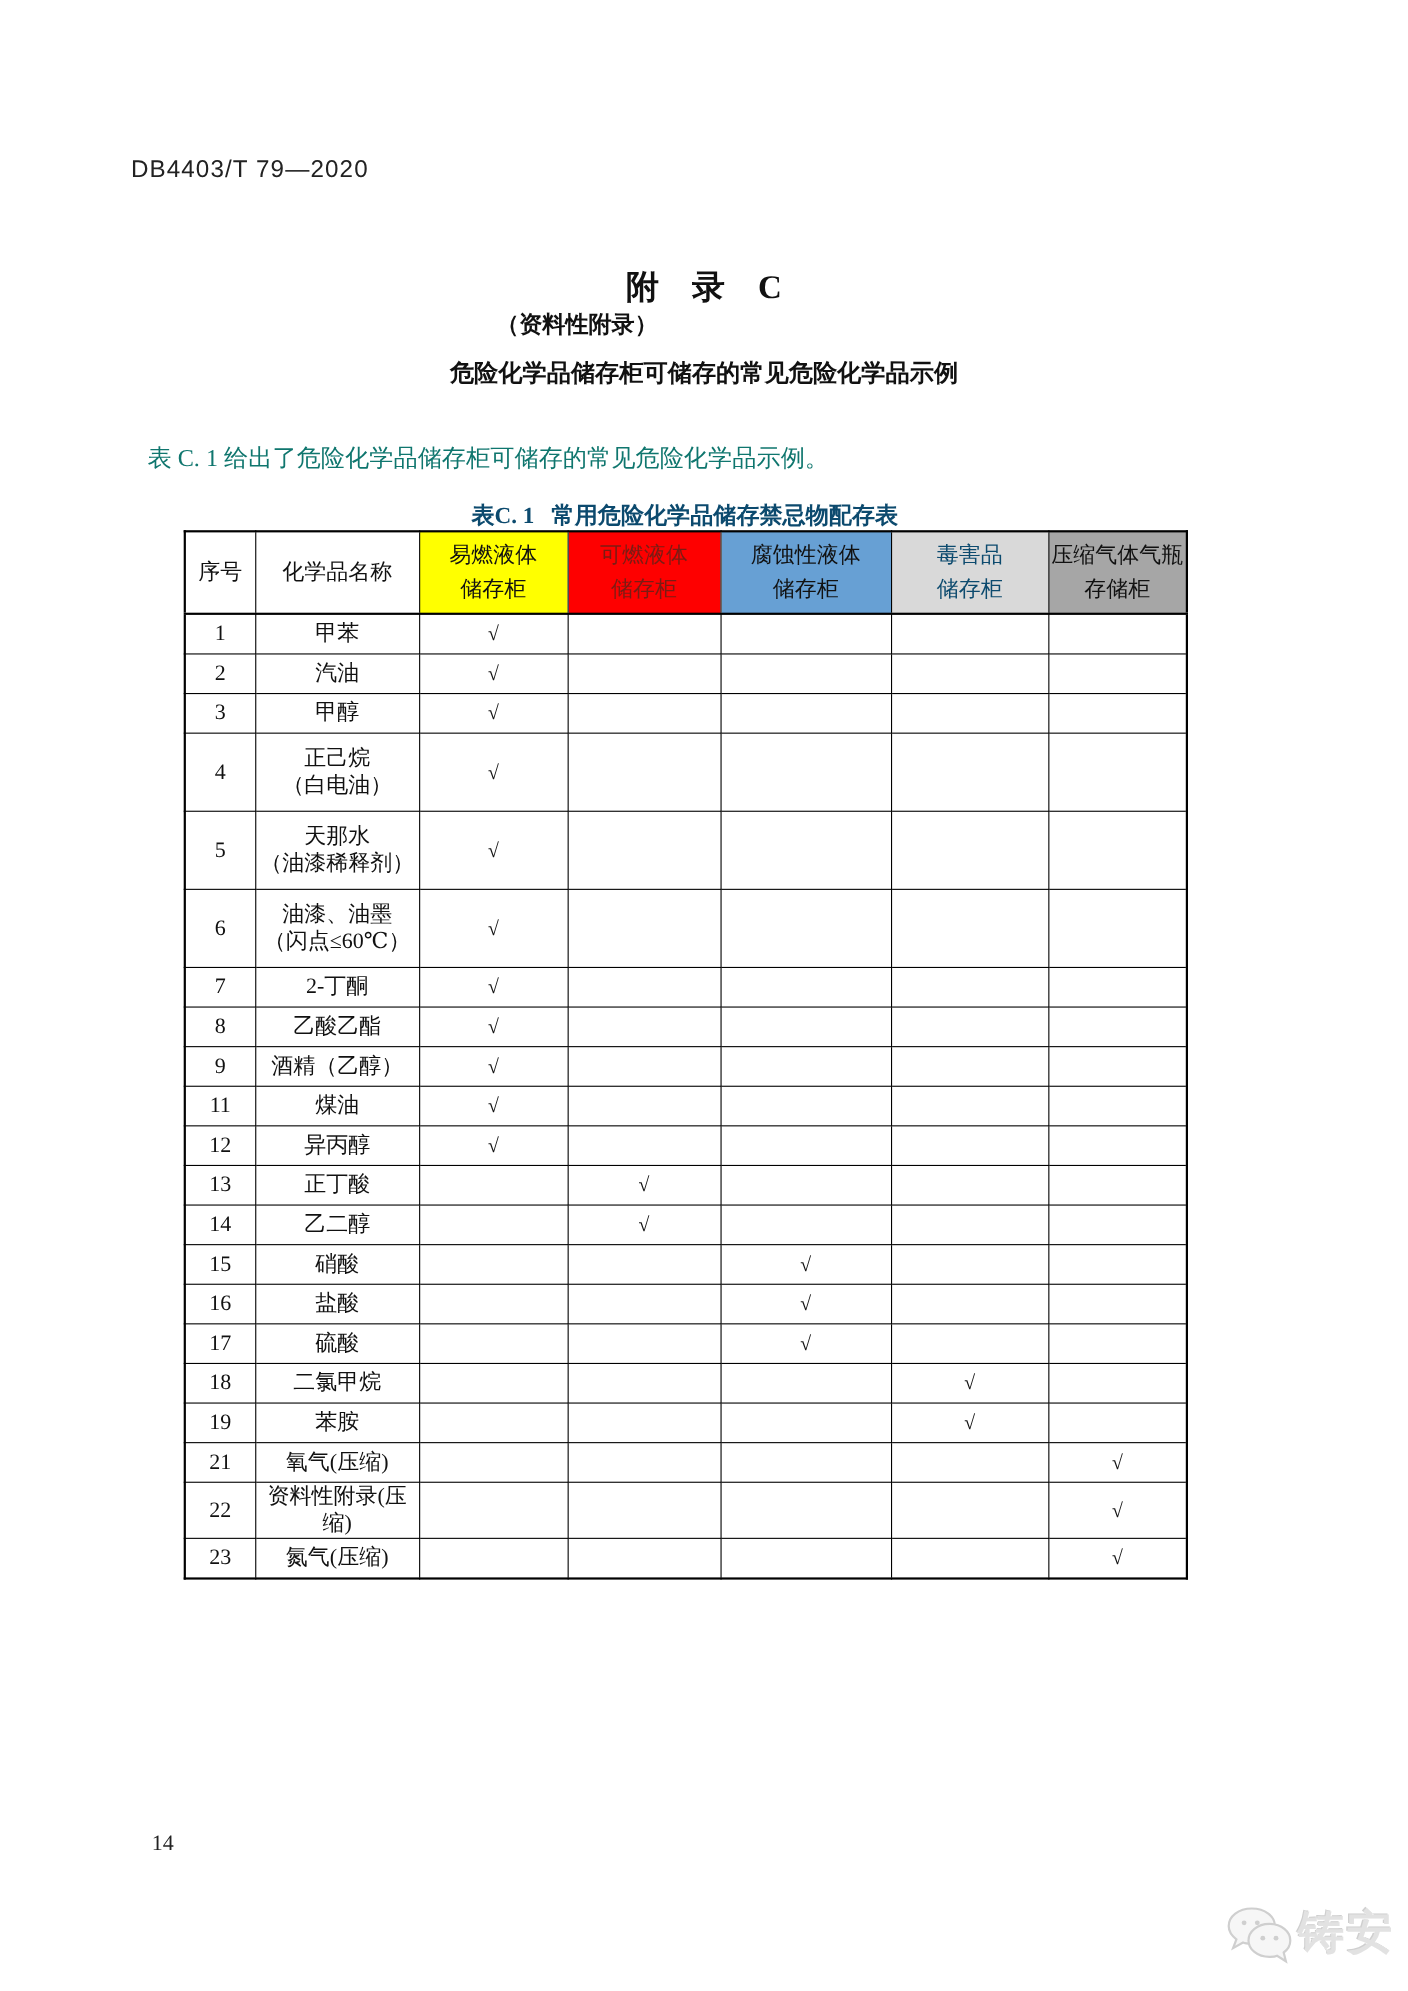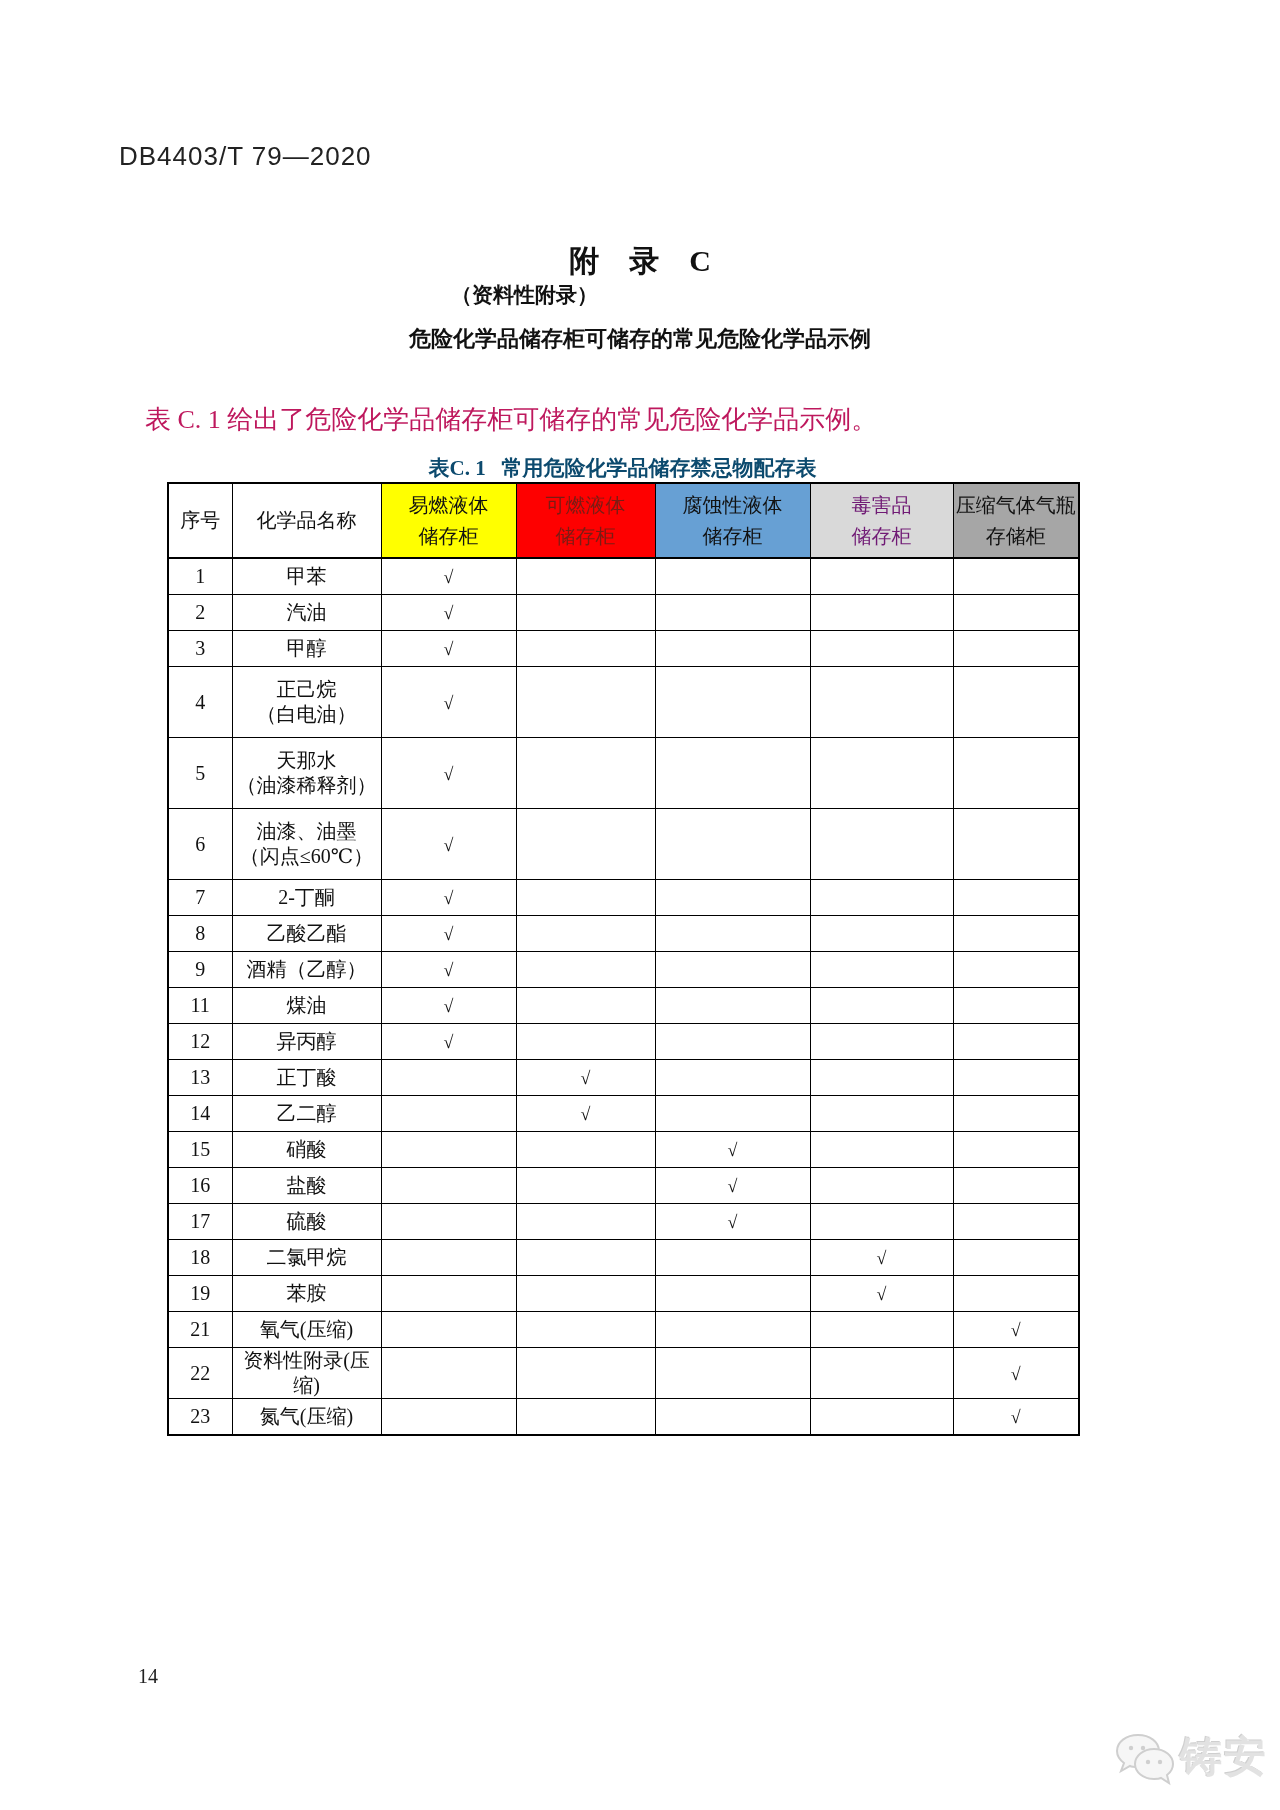--- a/index.html
+++ b/index.html
@@ -6,38 +6,38 @@
   .page{
     position:relative;
     width:1280px;height:1810px;
     background:#ffffff;
     font-family:"Liberation Serif","DejaVu Serif",serif;
     color:#1a1a1a;
     overflow:hidden;
   }
   .doc-number{
     position:absolute;left:119px;top:141px;
-    font-size:26px;letter-spacing:1px;color:#222;
+    font-size:22px;letter-spacing:1px;color:#222;
     font-family:"Liberation Sans","DejaVu Sans",sans-serif;
   }
   .title-1{
     position:absolute;left:0;top:241px;width:1280px;
     text-align:center;font-size:30px;font-weight:bold;color:#111;
   }
   .title-2{
     position:absolute;left:0;top:281px;width:1049px;
     text-align:center;font-size:21px;font-weight:bold;color:#111;font-family:Liberation Mono, monospace;
   }
   .title-3{
     position:absolute;left:0;top:324px;width:1280px;
     text-align:center;font-size:22px;font-weight:bold;color:#111;
   }
   .intro{
-    position:absolute;left:145px;top:402px;width:1000px;
-    font-size:26px;color:#be185d;
+    position:absolute;left:134px;top:402px;width:1000px;
+    font-size:22px;color:#0f766e;
   }
   .table-wrap{
     position:absolute;left:167px;top:454px;width:911px;
   }
   .table-caption{
     width:100%;text-align:center;
     font-size:21px;font-weight:bold;color:#0c4a6e;
     margin-bottom:0;white-space:pre;
   }
   table.compat{
@@ -113,21 +113,21 @@
               <div>储存柜</div>
             </th>
             <th style="background: rgb(254, 0, 0); color: rgb(122, 28, 20);">
               <div>可燃液体</div>
               <div>储存柜</div>
             </th>
             <th style="background: rgb(103, 160, 212); color: rgb(17, 17, 17); margin-left: 12px;">
               <div>腐蚀性液体</div>
               <div>储存柜</div>
             </th>
-            <th style="background: rgb(217, 217, 217); color: #701a75;">
+            <th style="background: rgb(217, 217, 217); color: #0c4a6e;">
               <div>毒害品</div>
               <div>储存柜</div>
             </th>
             <th style="background: rgb(166, 166, 166); color: rgb(17, 17, 17);">
               <div>压缩气体气瓶</div>
               <div>存储柜</div>
             </th>
           </tr>
         </thead>
       <tbody id="table-body">

